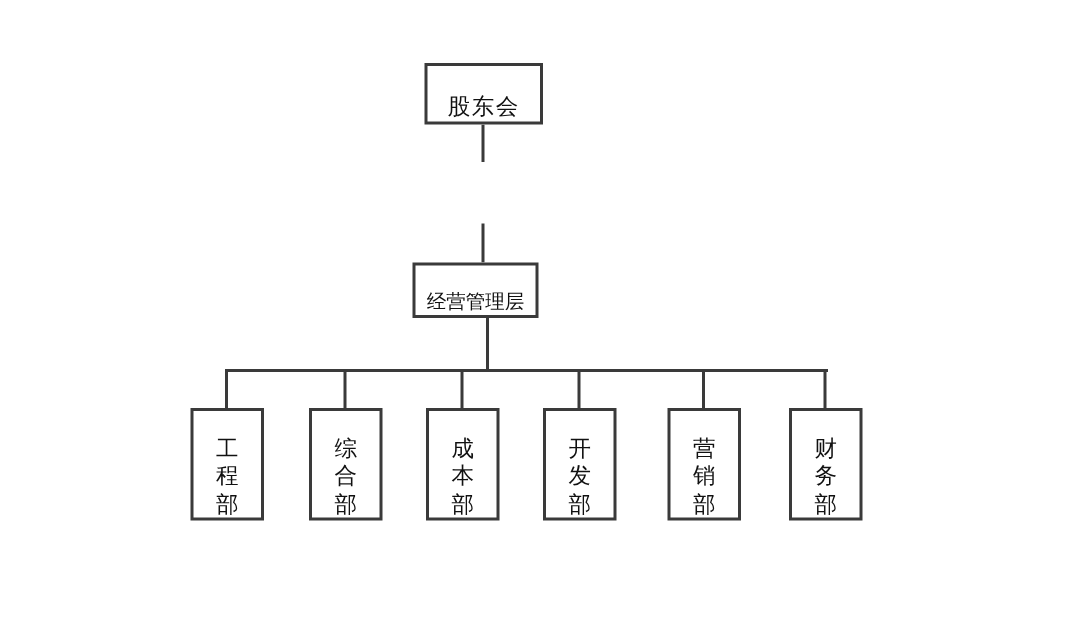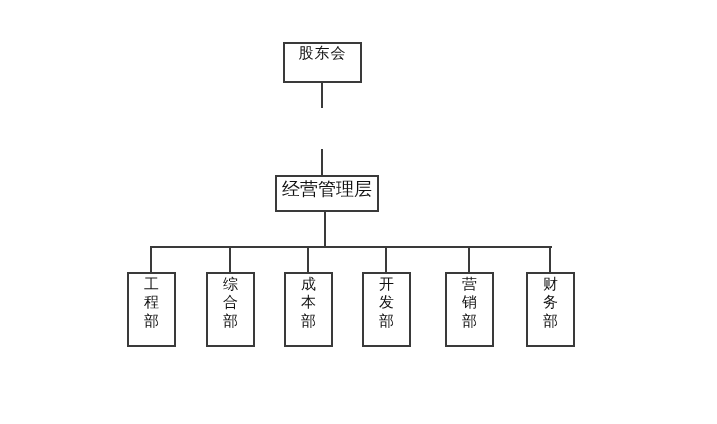--- a/index.html
+++ b/index.html
@@ -15,37 +15,37 @@
     background: #ffffff;
     overflow: hidden;
     font-family: "DejaVu Serif", "Liberation Serif", serif;
   }
   .node {
     position: absolute;
     box-sizing: border-box;
     border: 2px solid #3a3a3a;
     background: #ffffff;
     display: flex;
-    align-items: flex-start;
+    align-items: flex-end;
     justify-content: center;
     color: #111111;
     z-index: 2;
   }
   
   .node-top {
     width: 79px;
     height: 41px;
     font-size: 15px;
     letter-spacing: 1px;
   }
   
   .node-mgmt {
-    width: 104px;
+    width: 84px;
     height: 37px;
-    font-size: 18px;
+    font-size: 13px;
   }
   
   .node-leaf {
     width: 49px;
     height: 75px;
     font-size: 15px;
     padding-top: 1px;
   }
   .node-leaf .label {
     display: flex;

